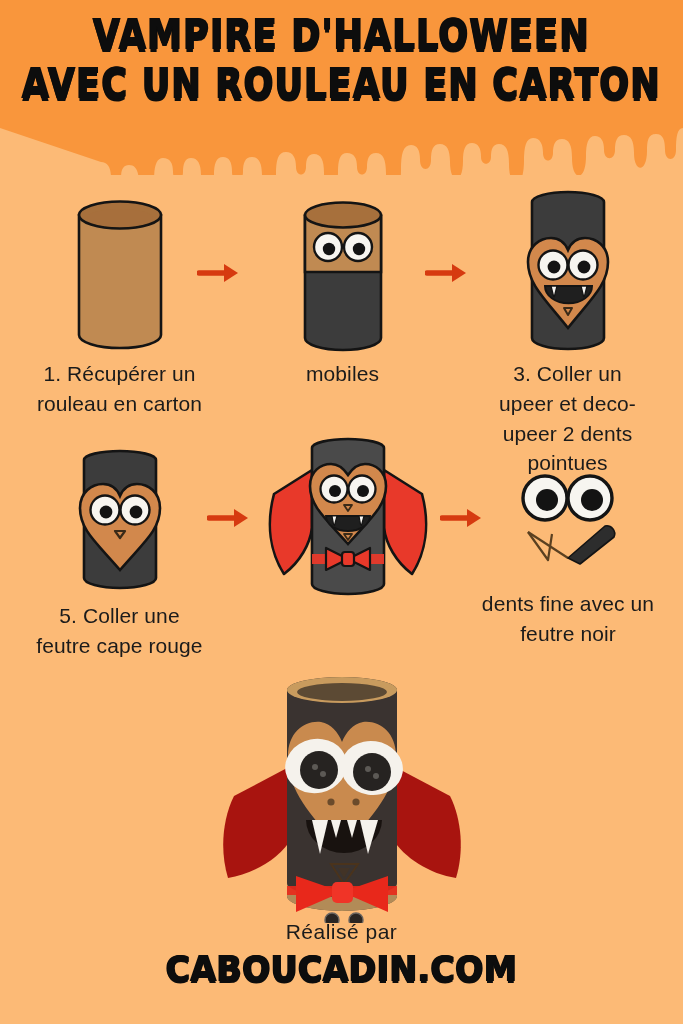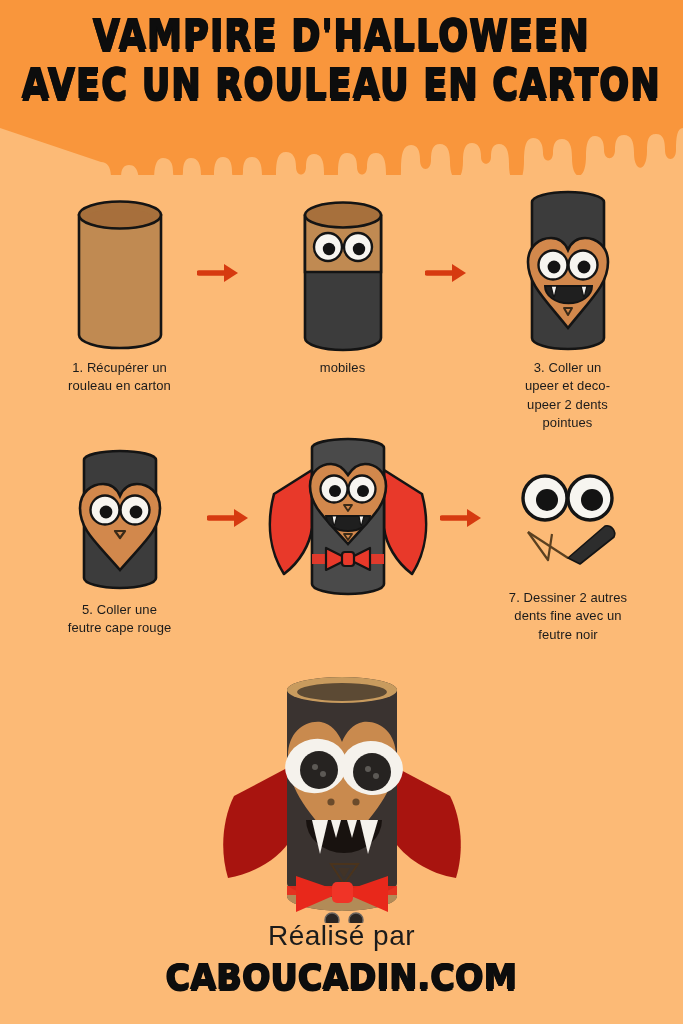--- a/index.html
+++ b/index.html
@@ -40,39 +40,39 @@
   
   .steps { position: absolute; top: 180px; left: 0; width: 683px; }
 
   .cell {
     position: absolute;
     text-align: center;
   }
   .art { position: relative; margin: 0 auto; }
   .caption {
     font-family: "Liberation Sans", sans-serif;
-    font-size: 13px;
+    font-size: 21px;
     color: #1b1b1b;
     line-height: 1.42;
     letter-spacing: 0.1px;
     text-align: center;
   }
   .arrow {
     position: absolute;
     width: 44px; height: 26px;
   }
 
   
   .final { position: absolute; top: 668px; left: 0; width: 683px; text-align: center; }
 
   
   .footer { position: absolute; top: 920px; left: 0; width: 683px; text-align: center; }
   .footer-sub {
     font-family: "Liberation Sans", sans-serif;
-    font-size: 28px; color: #1b1b1b; letter-spacing: 0.5px;
+    font-size: 21px; color: #1b1b1b; letter-spacing: 0.5px;
   }
   .footer-brand {
     font-family: "DejaVu Sans", sans-serif;
     font-weight: 700;
     font-size: 33px;
     color: #0d0d0d;
     letter-spacing: 0.5px;
     margin-top: 5px;
     transform: scaleY(1.1);
     text-shadow: 0 2px 0 #0d0d0d, 1px 0 0 #0d0d0d, -1px 0 0 #0d0d0d;
@@ -248,21 +248,20 @@
           <circle cx="79" cy="40" r="11" fill="#131313"></circle>
           <circle cx="124" cy="40" r="11" fill="#131313"></circle>
 
           <path d="M60,72 L100,98" stroke="#5a4020" stroke-width="2.2" fill="none"></path>
           <path d="M60,72 L80,100 L84,74" stroke="#5a4020" stroke-width="2.2" fill="none" stroke-linejoin="round"></path>
 
           <path d="M100,98 L137,66 a8,8 0 0 1 9,11 L112,104 Z" fill="#2d2d2d" stroke="#141414" stroke-width="1.6" stroke-linejoin="round"></path>
         </svg>
       </div>
       <div class="caption">
-        <div>7. Dessiner 2 autres</div>
         <div>dents fine avec un</div>
         <div>feutre noir</div>
       </div>
     </div>
   </div>
 
   <div class="final">
     <svg width="300" height="255" viewBox="0 0 300 255">
 
       <path d="M95,100 L42,128 C30,152 28,184 36,210 C62,206 88,190 100,170 Z" fill="#A8140F" stroke="none"></path>

